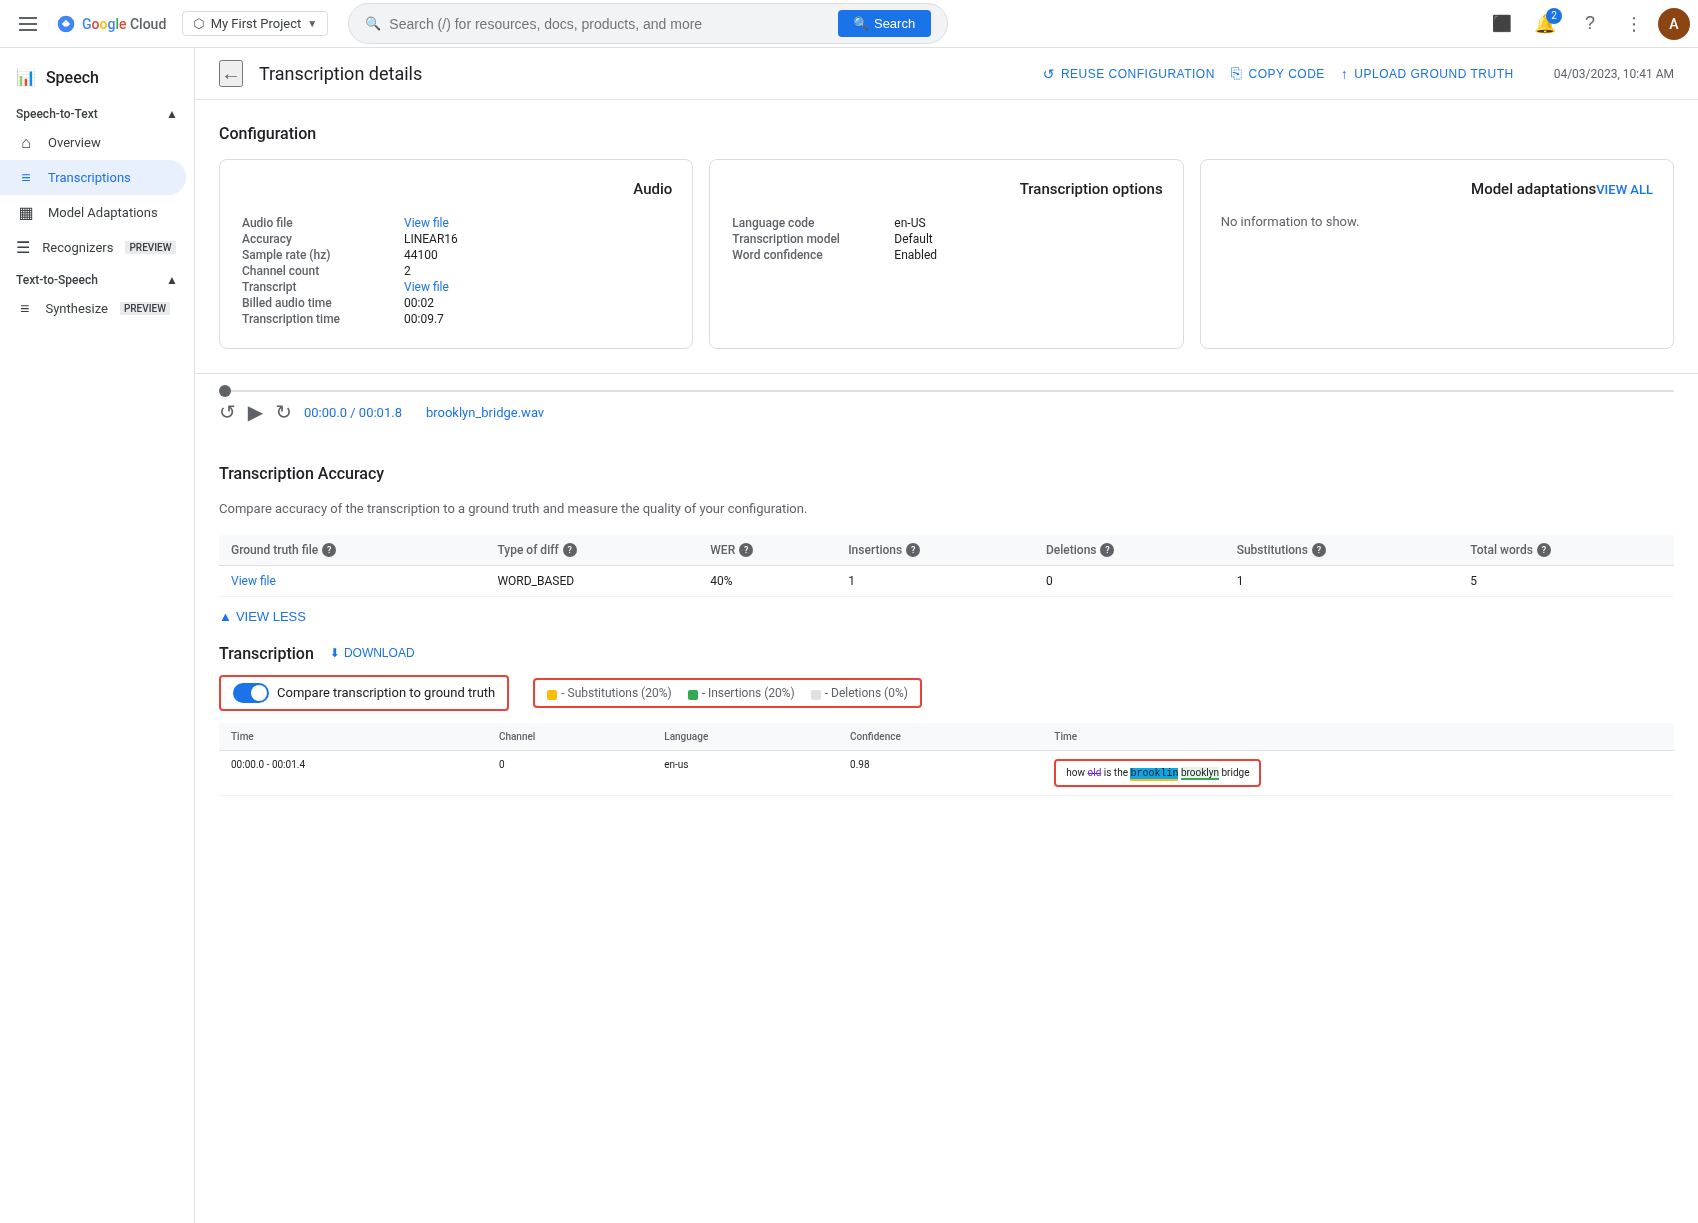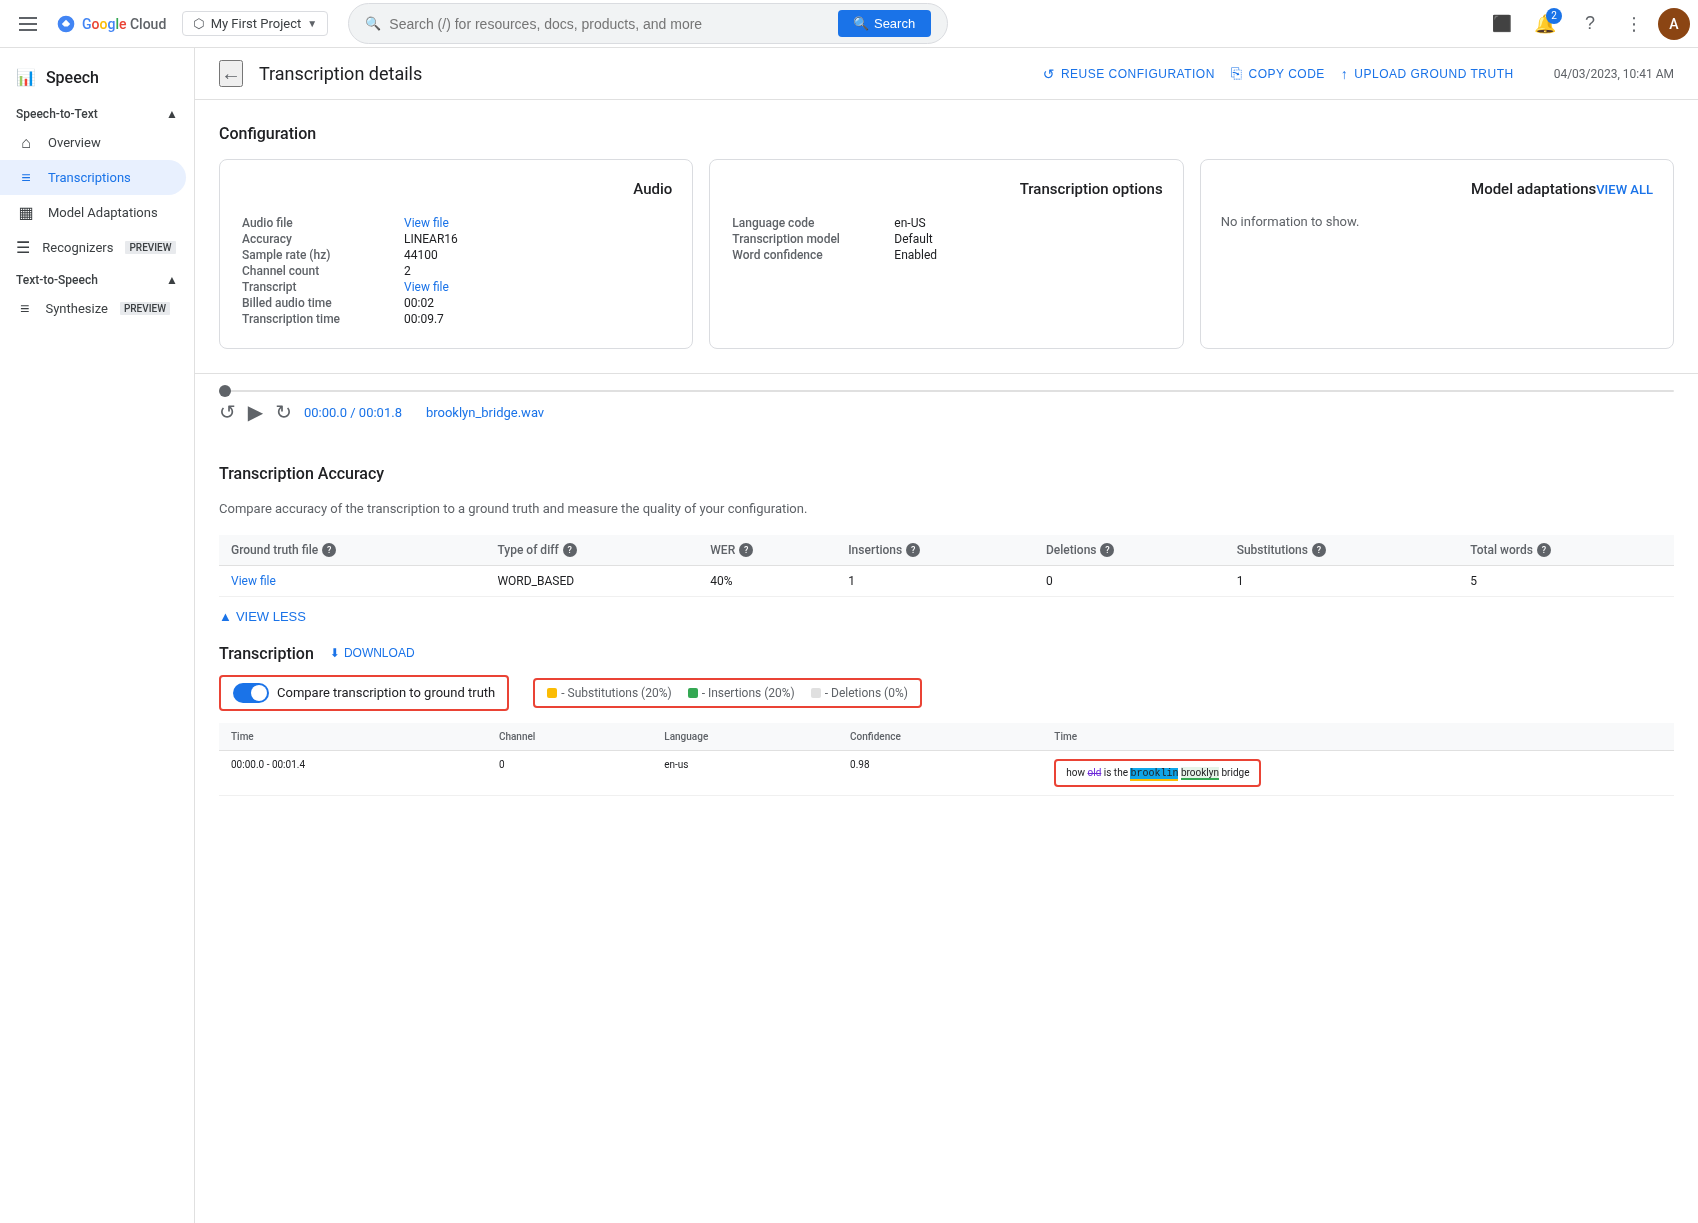--- a/index.html
+++ b/index.html
@@ -145,21 +145,21 @@
     }
     .toggle-knob {
       width: 16px; height: 16px; background: #fff; border-radius: 50%;
       position: absolute; top: 2px; right: 2px;
     }
     .compare-label { font-size: 13px; color: #202124; }
     .legend-box {
       display: flex; align-items: center; gap: 16px;
       border: 2px solid #ea4335; border-radius: 4px; padding: 6px 12px;
     }
-    .legend-item { display: flex; align-items: center; gap: 4px; font-size: 12px; color: #5f6368; }
+    .legend-item { display: flex; align-items: flex-end; gap: 4px; font-size: 12px; color: #5f6368; }
     .legend-dot-sub { width: 10px; height: 10px; background: #fbbc04; border-radius: 2px; }
     .legend-dot-ins { width: 10px; height: 10px; background: #34a853; border-radius: 2px; }
     .legend-dot-del { width: 10px; height: 10px; background: #e0e0e0; border-radius: 2px; }
 
     
     .trans-table { width: 100%; border-collapse: collapse; font-size: 10px; }
     .trans-table th {
       text-align: left; padding: 8px 12px; color: #5f6368; font-weight: 500;
       border-bottom: 1px solid #e0e0e0; background: #f8f9fa;
     }

